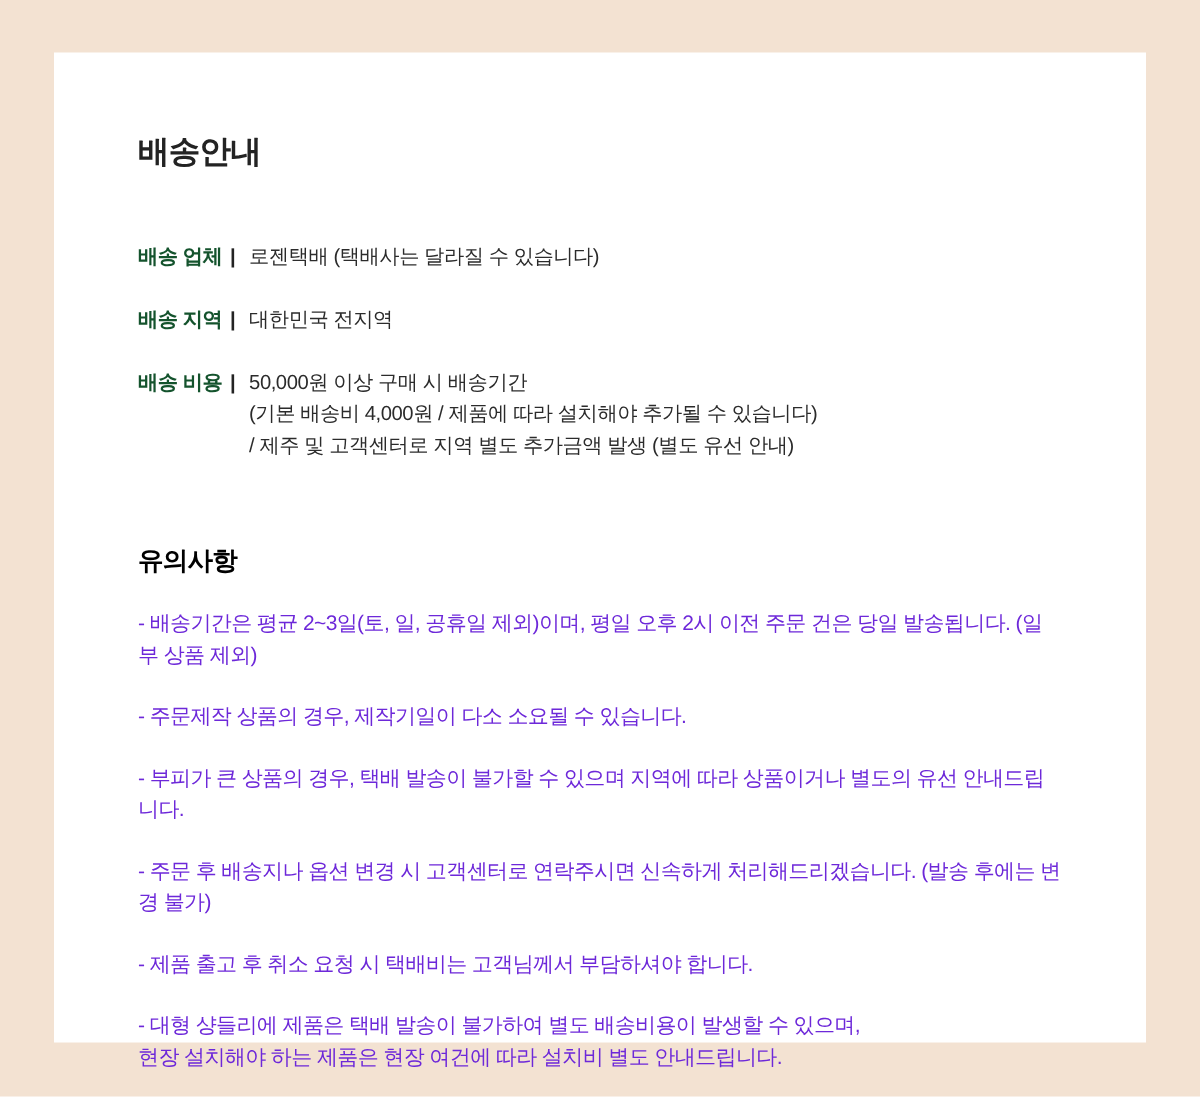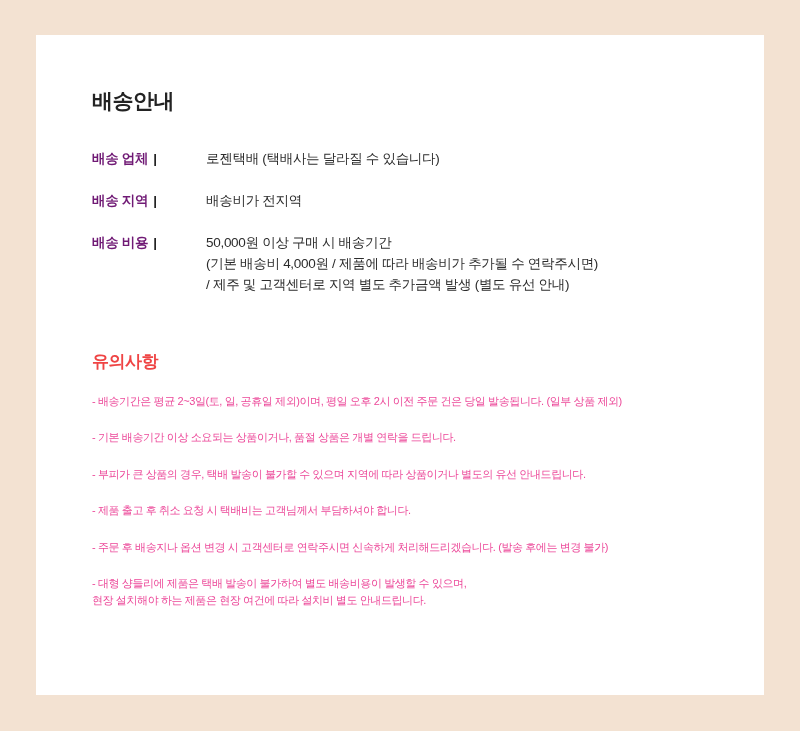--- a/index.html
+++ b/index.html
@@ -21,69 +21,68 @@
     height: 660px;
     background: #ffffff;
     box-sizing: border-box;
     padding: 52px 56px 40px 56px;
   }
   .section-title {
     font-size: 21px;
     font-weight: bold;
     color: #232323;
     letter-spacing: -0.5px;
-    margin: 0 0 34px 0;
+    margin: 0 0 46px 0;
   }
   .info-list {
     margin: 0 0 0 0;
     padding: 0;
     list-style: none;
   }
   .info-row {
     display: flex;
     align-items: flex-start;
     margin-bottom: 21px;
     font-size: 13.5px;
     color: #2b2b2b;
     line-height: 1.55;
   }
   .info-label {
     font-weight: bold;
     white-space: nowrap;
-    color: #701a75;
+    color: #14532d;
     letter-spacing: -0.3px;
   }
   .info-bar {
     font-weight: bold;
     color: #232323;
     padding: 0 9px 0 5px;
   }
   .info-value {
     letter-spacing: -0.3px;
-    margin-left: 40px;
   }
   .info-value .sub-line {
     display: block;
     white-space: pre;
   }
   .notice-title {
     font-size: 17px;
     font-weight: bold;
-    color: #ef4444;
+    color: #000000;
     letter-spacing: -0.5px;
     margin: 54px 0 20px 0;
   }
   .notice-list {
     margin: 0;
     padding: 0;
     list-style: none;
   }
   .notice-item {
-    font-size: 11px;
-    color: #ec4899;
+    font-size: 14px;
+    color: #6d28d9;
     line-height: 1.5;
     letter-spacing: -0.4px;
     margin-bottom: 20px;
     white-space: pre-line;
   }
   .notice-item:last-child {
     margin-bottom: 0;
   }
 </style>
 </head>
@@ -97,40 +96,40 @@
 
     <li class="info-row">
       <span class="info-label">배송 업체</span>
       <span class="info-bar">|</span>
       <span class="info-value">로젠택배 (택배사는 달라질 수 있습니다)</span>
     </li>
 
     <li class="info-row">
       <span class="info-label">배송 지역</span>
       <span class="info-bar">|</span>
-      <span class="info-value">배송비가 전지역</span>
+      <span class="info-value">대한민국 전지역</span>
     </li>
 
     <li class="info-row">
       <span class="info-label">배송 비용</span>
       <span class="info-bar">|</span>
       <span class="info-value">
         <span>50,000원 이상 구매 시 배송기간</span>
-        <span class="sub-line">(기본 배송비 4,000원 / 제품에 따라 배송비가 추가될 수 연락주시면)</span>
+        <span class="sub-line">(기본 배송비 4,000원 / 제품에 따라 설치해야 추가될 수 있습니다)</span>
         <span class="sub-line">/ 제주 및 고객센터로 지역 별도 추가금액 발생 (별도 유선 안내)</span>
       </span>
     </li>
 
   </ul>
 
   <h2 class="notice-title">유의사항</h2>
 
   <ul class="notice-list">
     <li class="notice-item">- 배송기간은 평균 2~3일(토, 일, 공휴일 제외)이며, 평일 오후 2시 이전 주문 건은 당일 발송됩니다. (일부 상품 제외)</li>
-    <li class="notice-item">- 기본 배송기간 이상 소요되는 상품이거나, 품절 상품은 개별 연락을 드립니다.</li>
+    <li class="notice-item">- 주문제작 상품의 경우, 제작기일이 다소 소요될 수 있습니다.</li>
     <li class="notice-item">- 부피가 큰 상품의 경우, 택배 발송이 불가할 수 있으며 지역에 따라 상품이거나 별도의 유선 안내드립니다.</li>
+    <li class="notice-item">- 주문 후 배송지나 옵션 변경 시 고객센터로 연락주시면 신속하게 처리해드리겠습니다. (발송 후에는 변경 불가)</li>
     <li class="notice-item">- 제품 출고 후 취소 요청 시 택배비는 고객님께서 부담하셔야 합니다.</li>
-    <li class="notice-item">- 주문 후 배송지나 옵션 변경 시 고객센터로 연락주시면 신속하게 처리해드리겠습니다. (발송 후에는 변경 불가)</li>
     <li class="notice-item">- 대형 샹들리에 제품은 택배 발송이 불가하여 별도 배송비용이 발생할 수 있으며,
   현장 설치해야 하는 제품은 현장 여건에 따라 설치비 별도 안내드립니다.</li>
   </ul>
 
 </div>
 
 </body></html>

